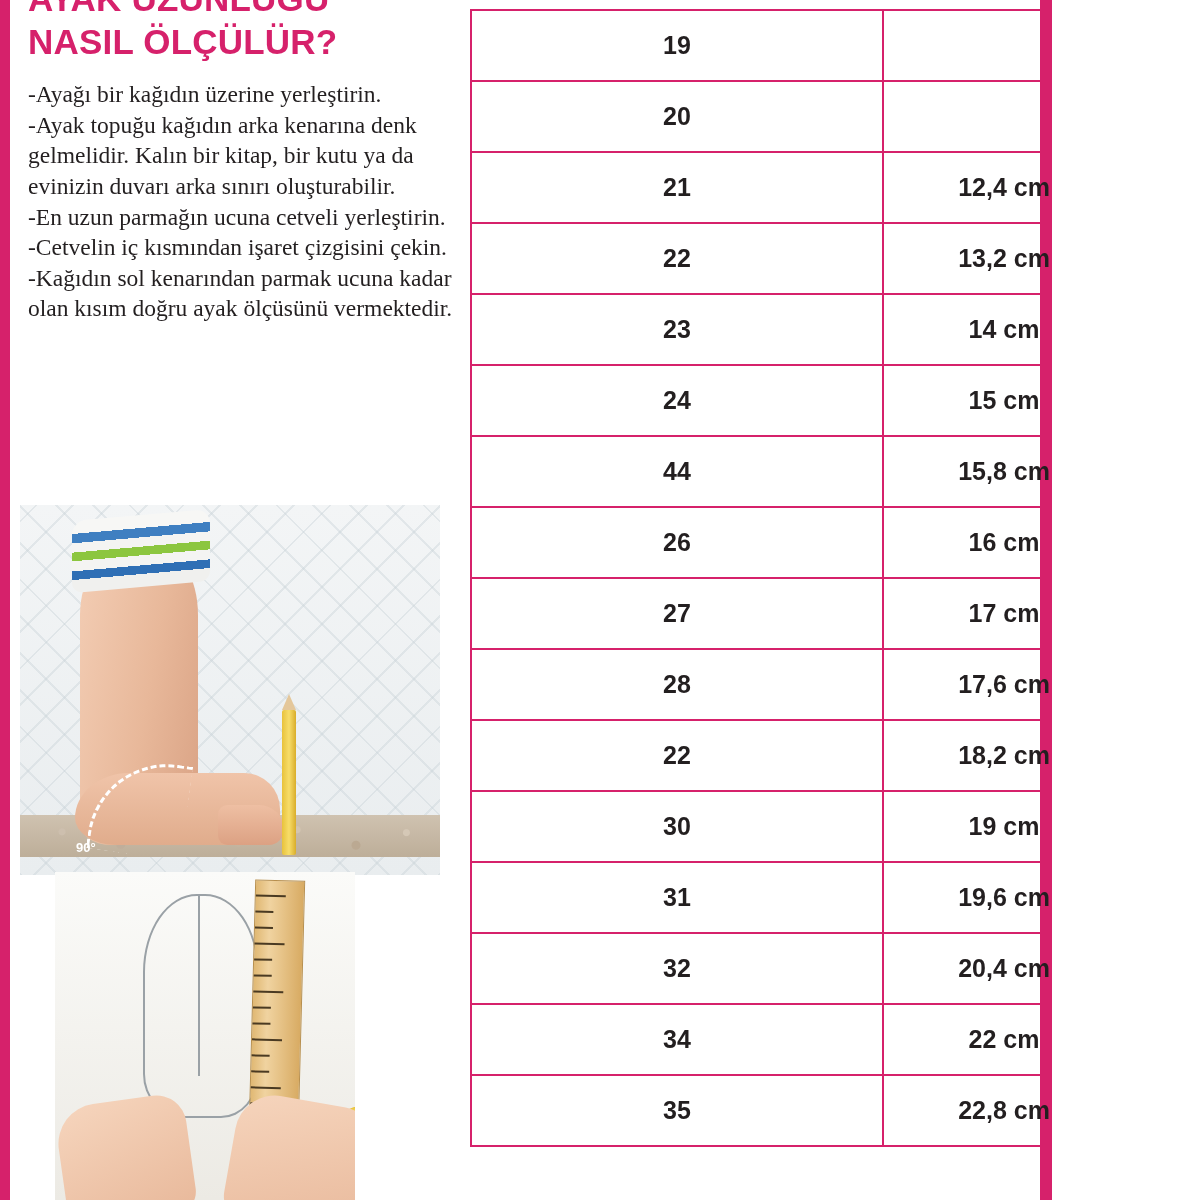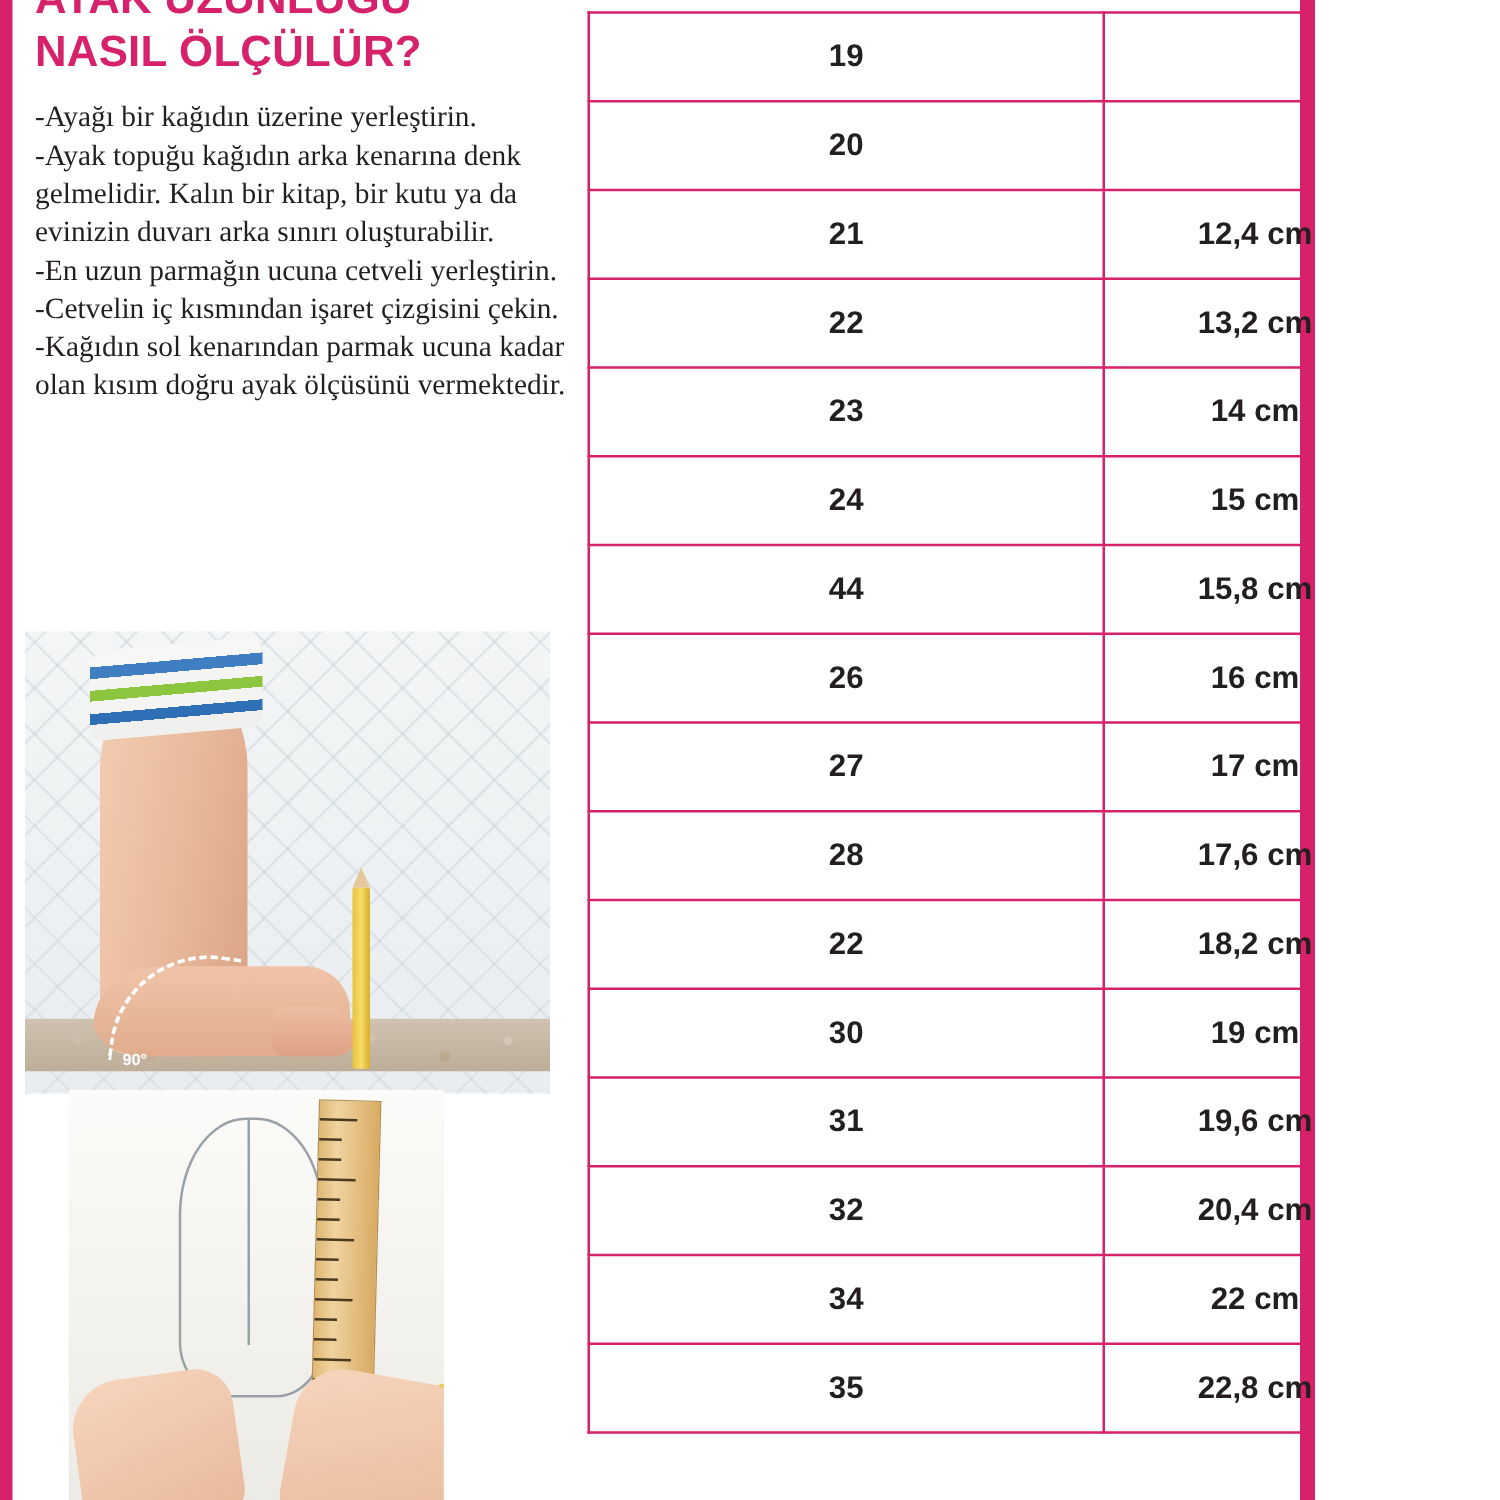--- a/index.html
+++ b/index.html
@@ -166,21 +166,21 @@
     top: 255px;
     width: 92px;
     height: 92px;
     border-left: 3px dashed #ffffff;
     border-top: 3px dashed #ffffff;
     border-radius: 80px 0 0 0;
     transform: rotate(8deg);
   }
   .angle-label {
     position: absolute;
-    left: 78px;
+    left: 56px;
     top: 335px;
     color: #ffffff;
     font-size: 13px;
     font-weight: bold;
   }
 
   .photo-ruler {
     left: 55px;
     top: 872px;
     width: 300px;

